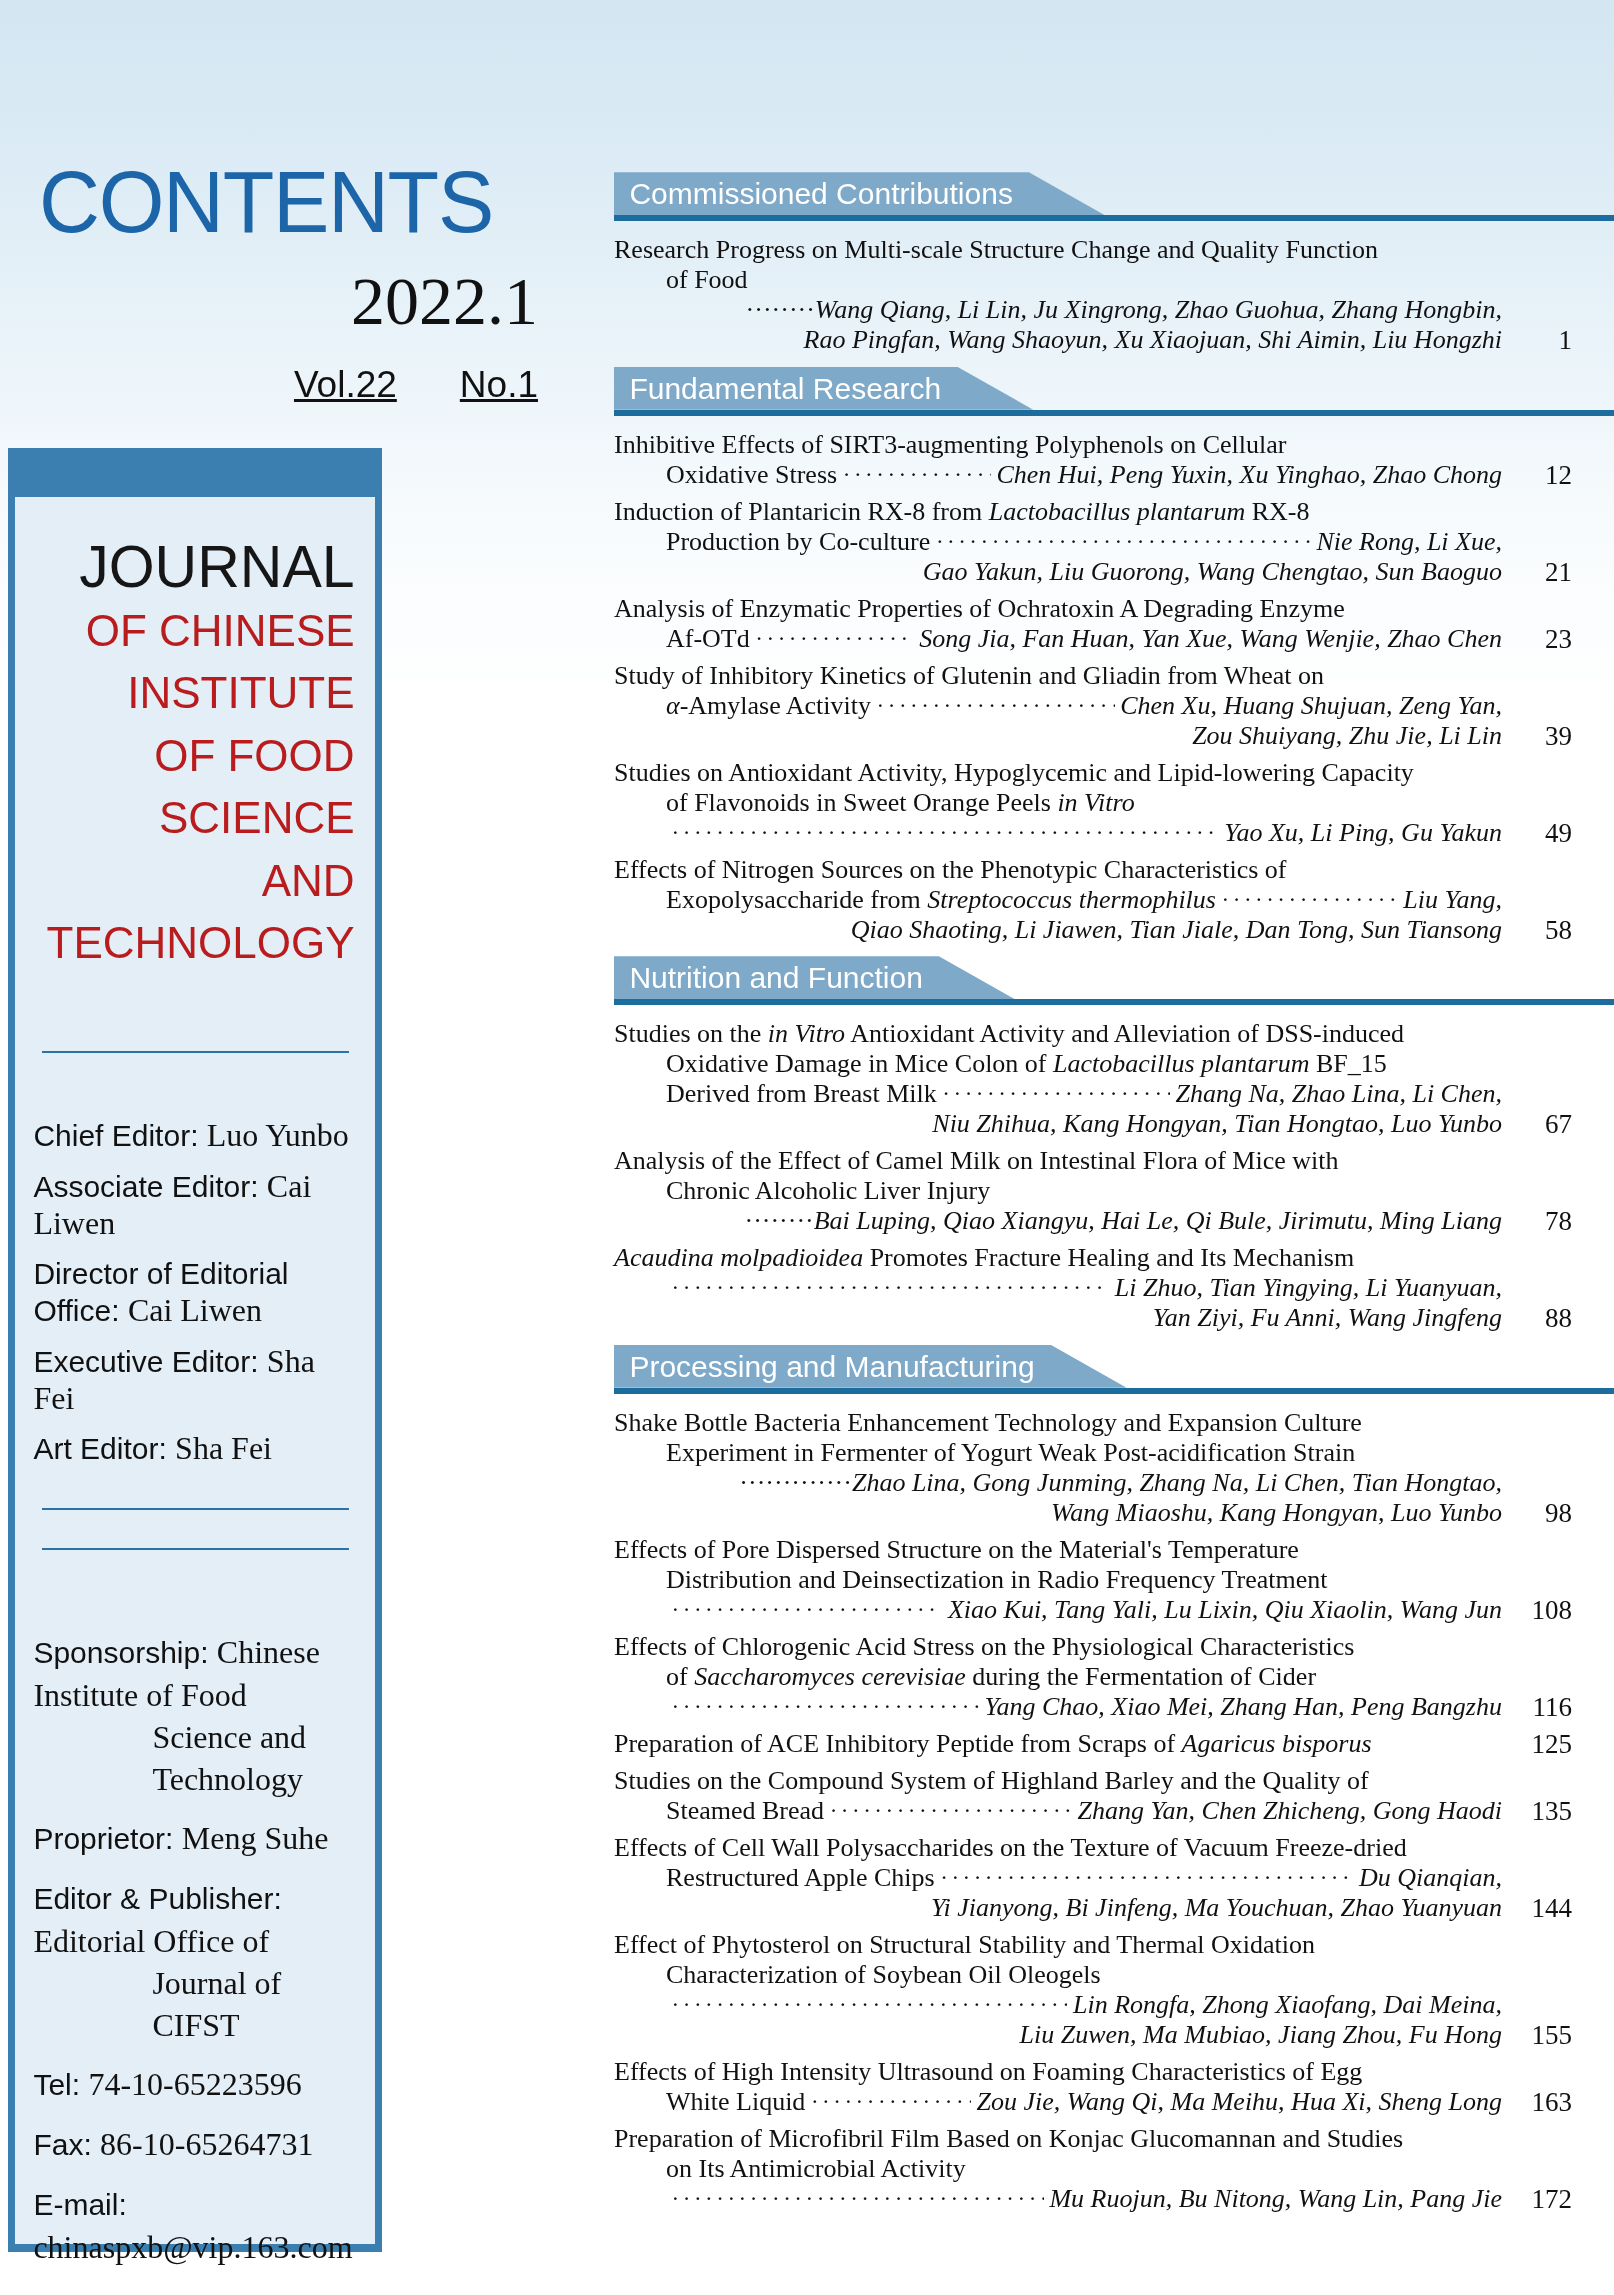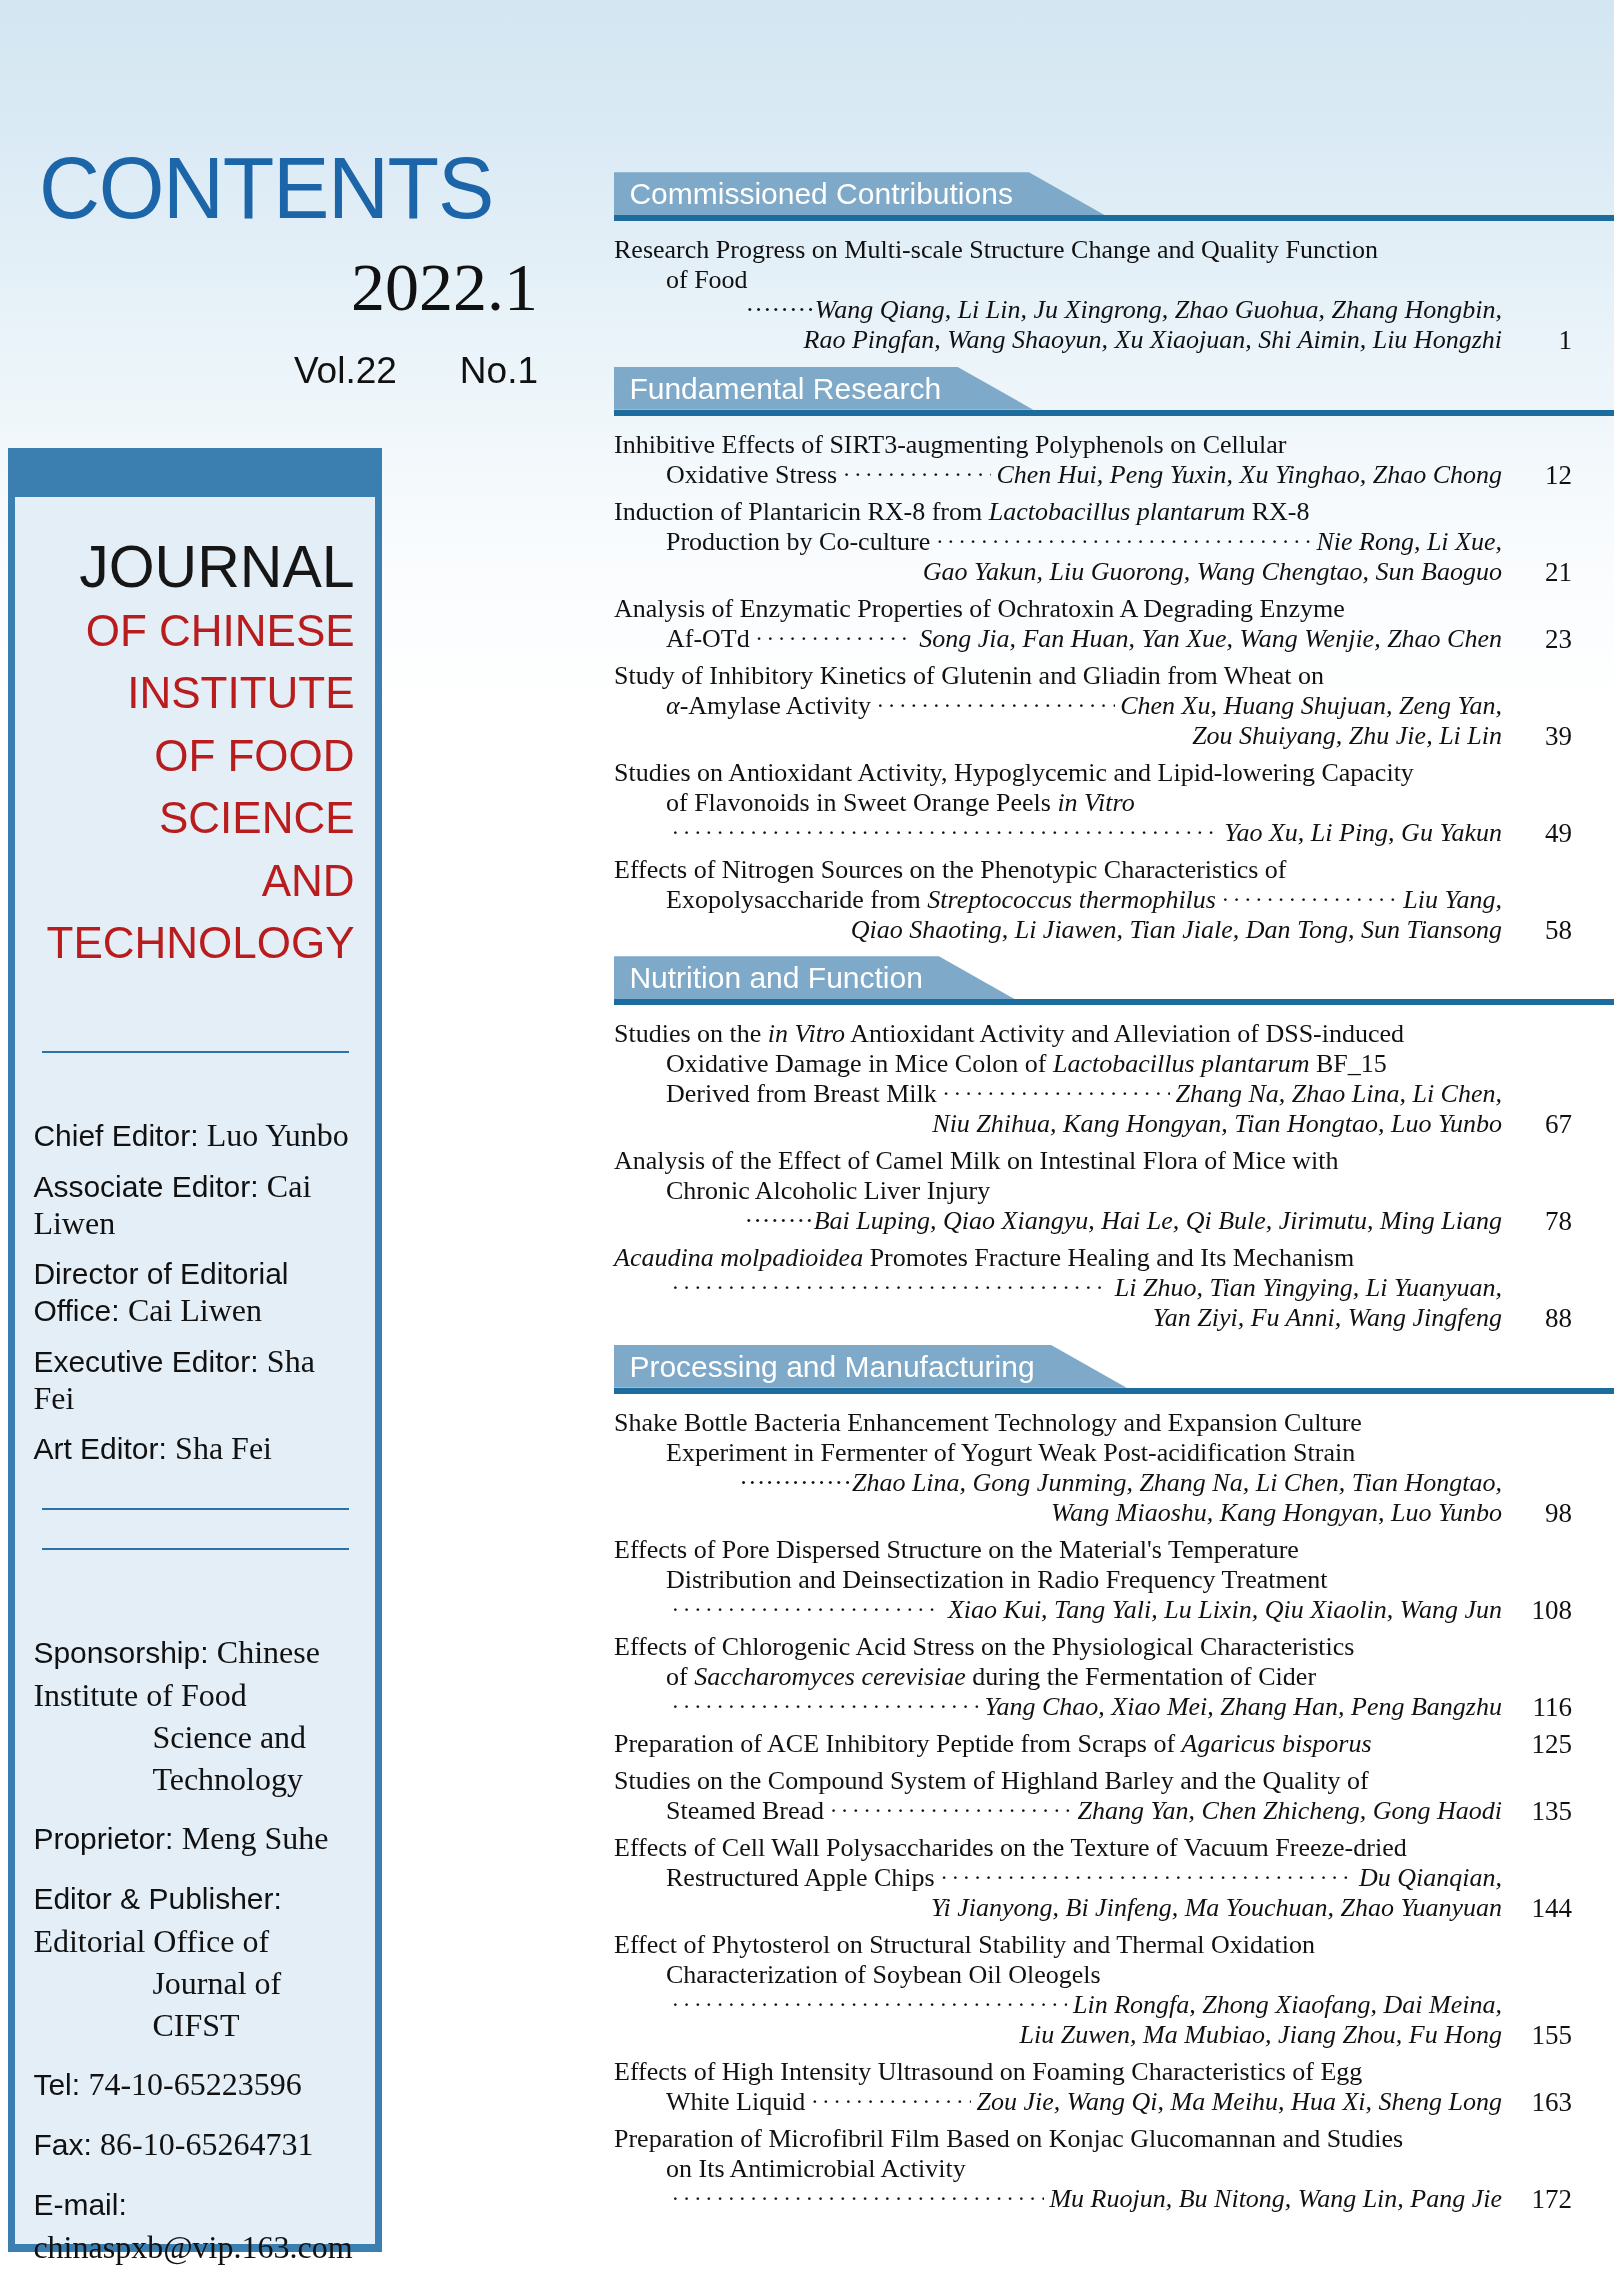--- a/index.html
+++ b/index.html
@@ -10,29 +10,29 @@
   html,body{margin:0;padding:0;}
   body{
     width:1615px;height:2295px;position:relative;background:#ffffff;
     font-family:"Liberation Serif", serif;color:var(--ink);overflow:hidden;
   }
   body::before{
     content:"";position:absolute;left:0;top:0;width:1615px;height:806px;z-index:0;
     background:linear-gradient(180deg,#d3e6f1 0%,#dcebf5 20%,#e9f3f9 42%,#f8fbfd 66%,#ffffff 88%);
   }
   
-  #masthead{position:absolute;left:39px;top:144px;width:499px;z-index:2;}
+  #masthead{position:absolute;left:39px;top:158px;width:499px;z-index:2;}
   .contents-title{
     font-family:"Liberation Sans",sans-serif;font-size:88px;line-height:1;
     color:var(--contents-blue);letter-spacing:-1.4px;transform:scaleX(.96);transform-origin:left center;
     white-space:nowrap;
   }
   .issue-line{font-family:"Liberation Serif",serif;font-size:68px;line-height:1;text-align:right;margin-top:21px;}
   .volno-line{display:flex;justify-content:flex-end;gap:63px;margin-top:31px;
-    font-family:"Liberation Sans",sans-serif;font-size:37px;line-height:1;}
+    font-family:"Liberation Sans",sans-serif;font-size:37px;line-height:1;text-decoration:underline;}
   
   #journal-panel{
     position:absolute;left:8.4px;top:448px;width:374px;height:1804px;z-index:2;
     background:var(--panel-border);box-sizing:border-box;padding:49px 7px 8.4px 7px;
   }
   .panel-inner{height:100%;background:var(--panel-bg);display:flex;flex-direction:column;
     box-sizing:border-box;padding:39px 18px 0 18px;}
   .panel-band{margin-top:auto;height:34px;background:var(--panel-band);margin-left:-18px;margin-right:-18px;}
   .jtitle-block{text-align:right;padding-right:2.8px;}
   .jtitle{font-family:"Liberation Sans",sans-serif;font-size:59px;line-height:1.08;color:#161616;}

